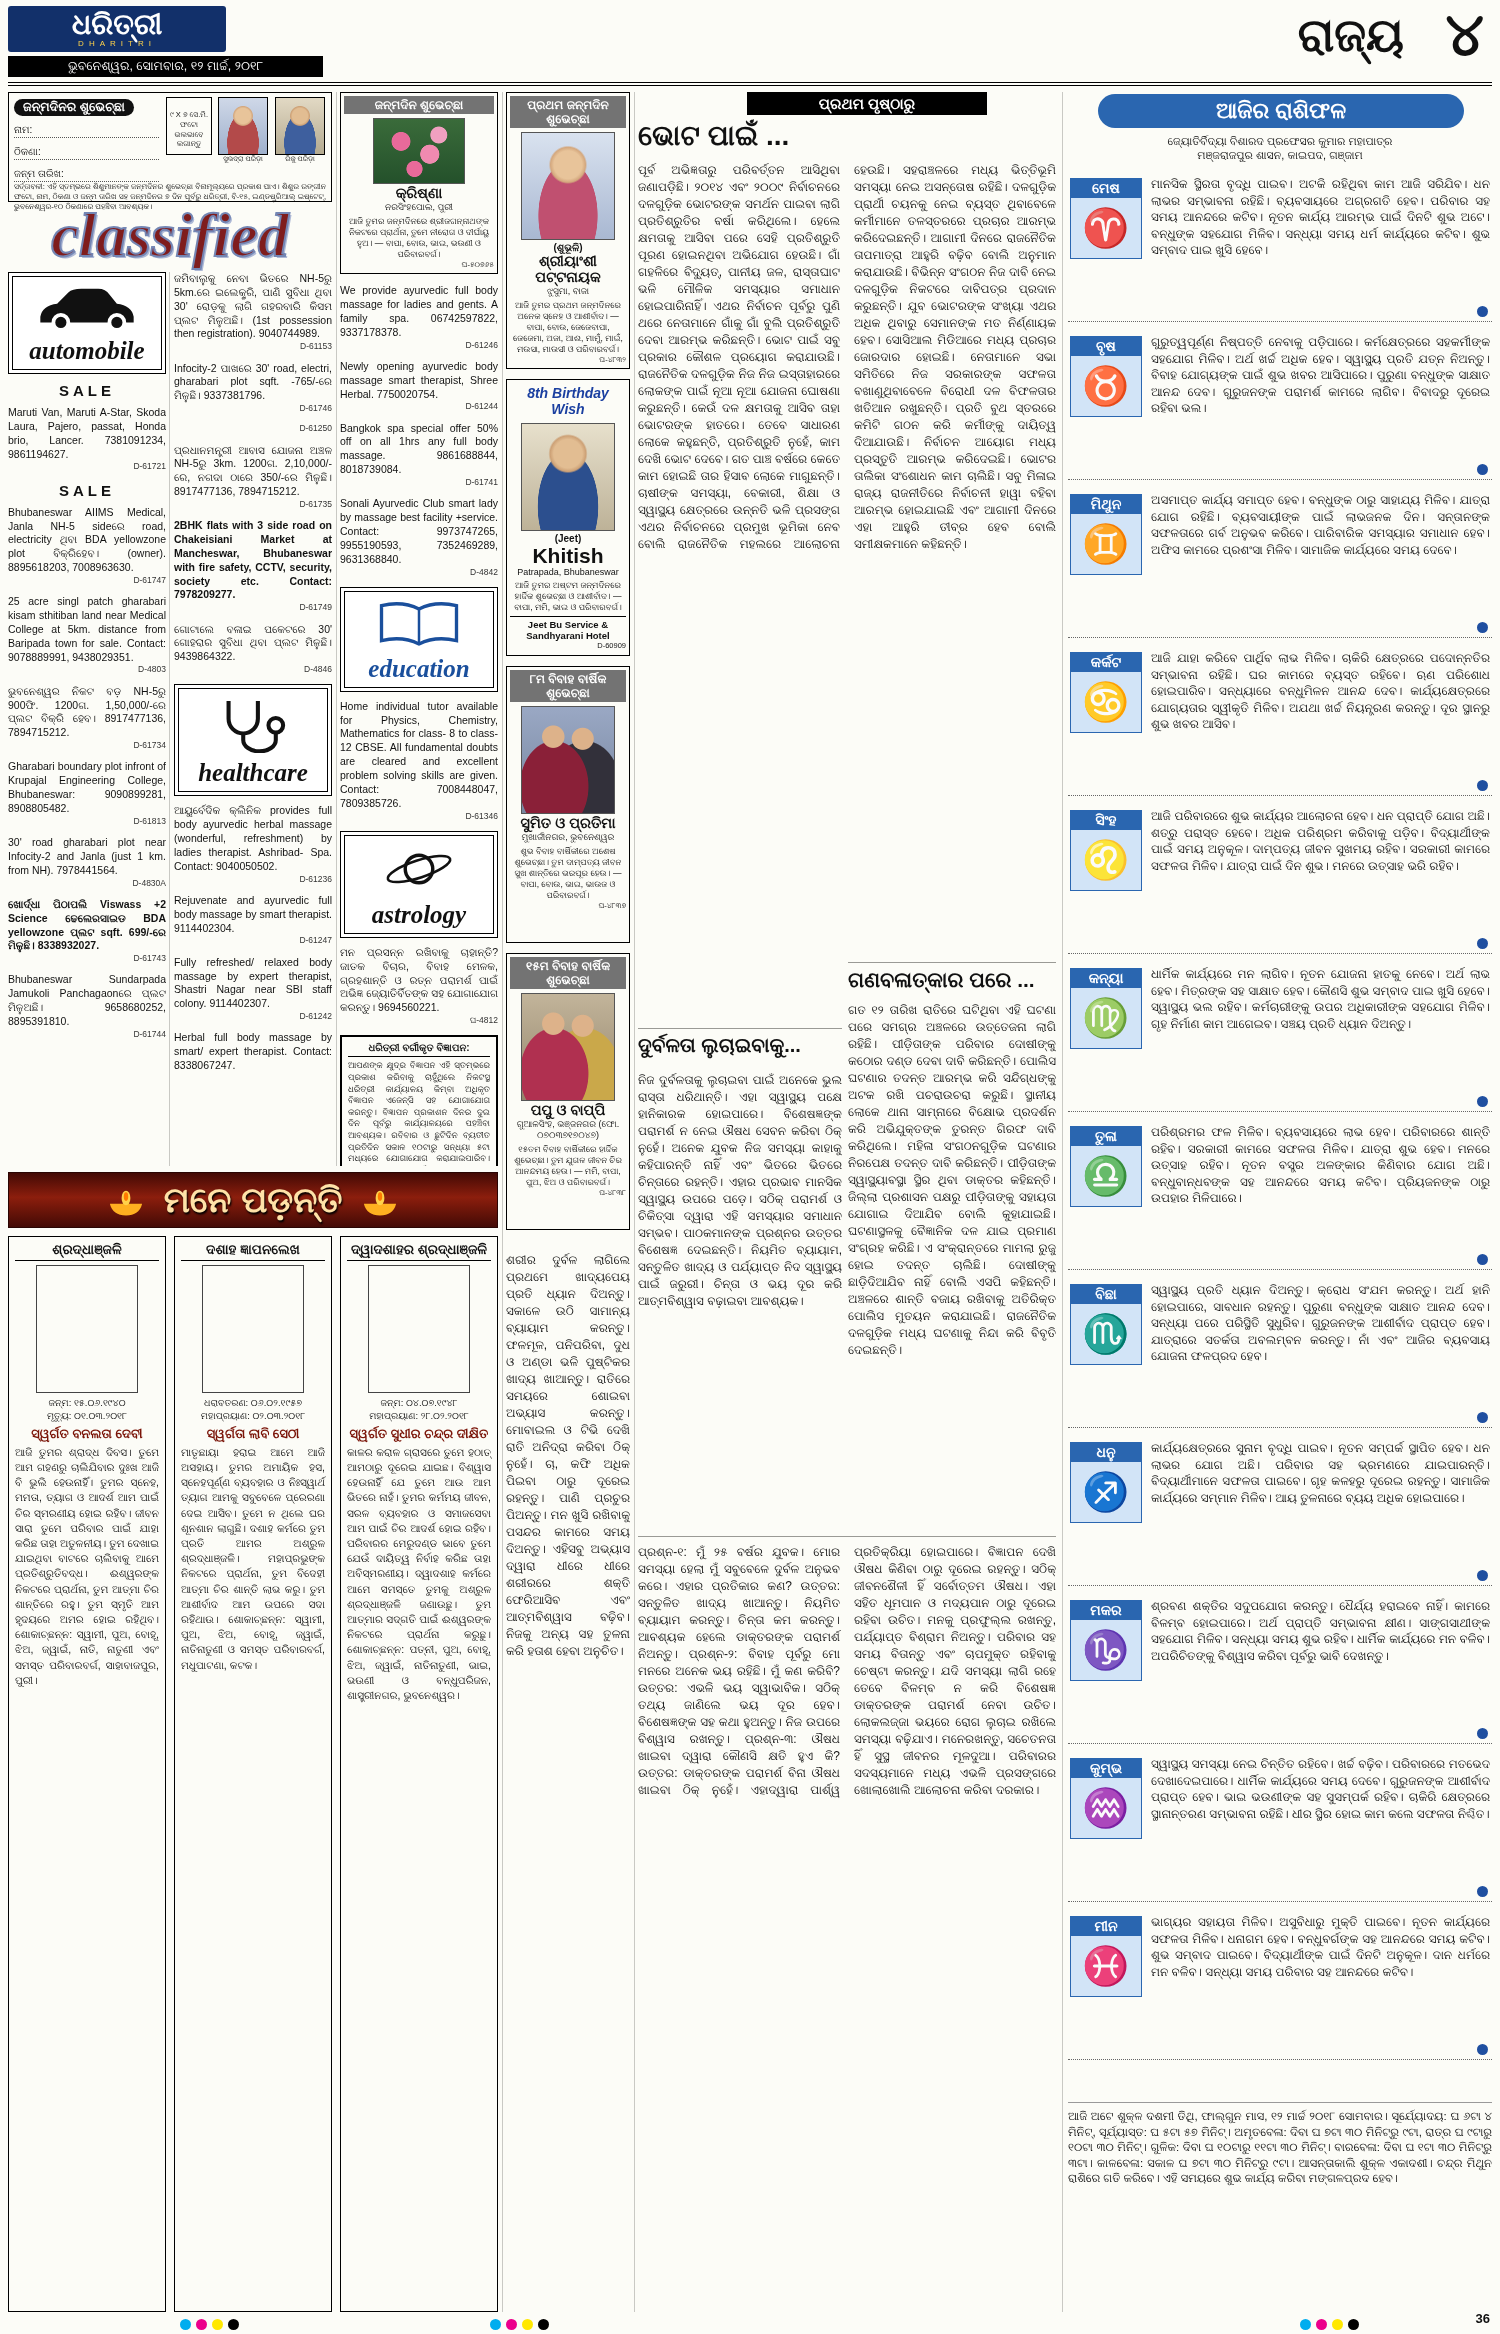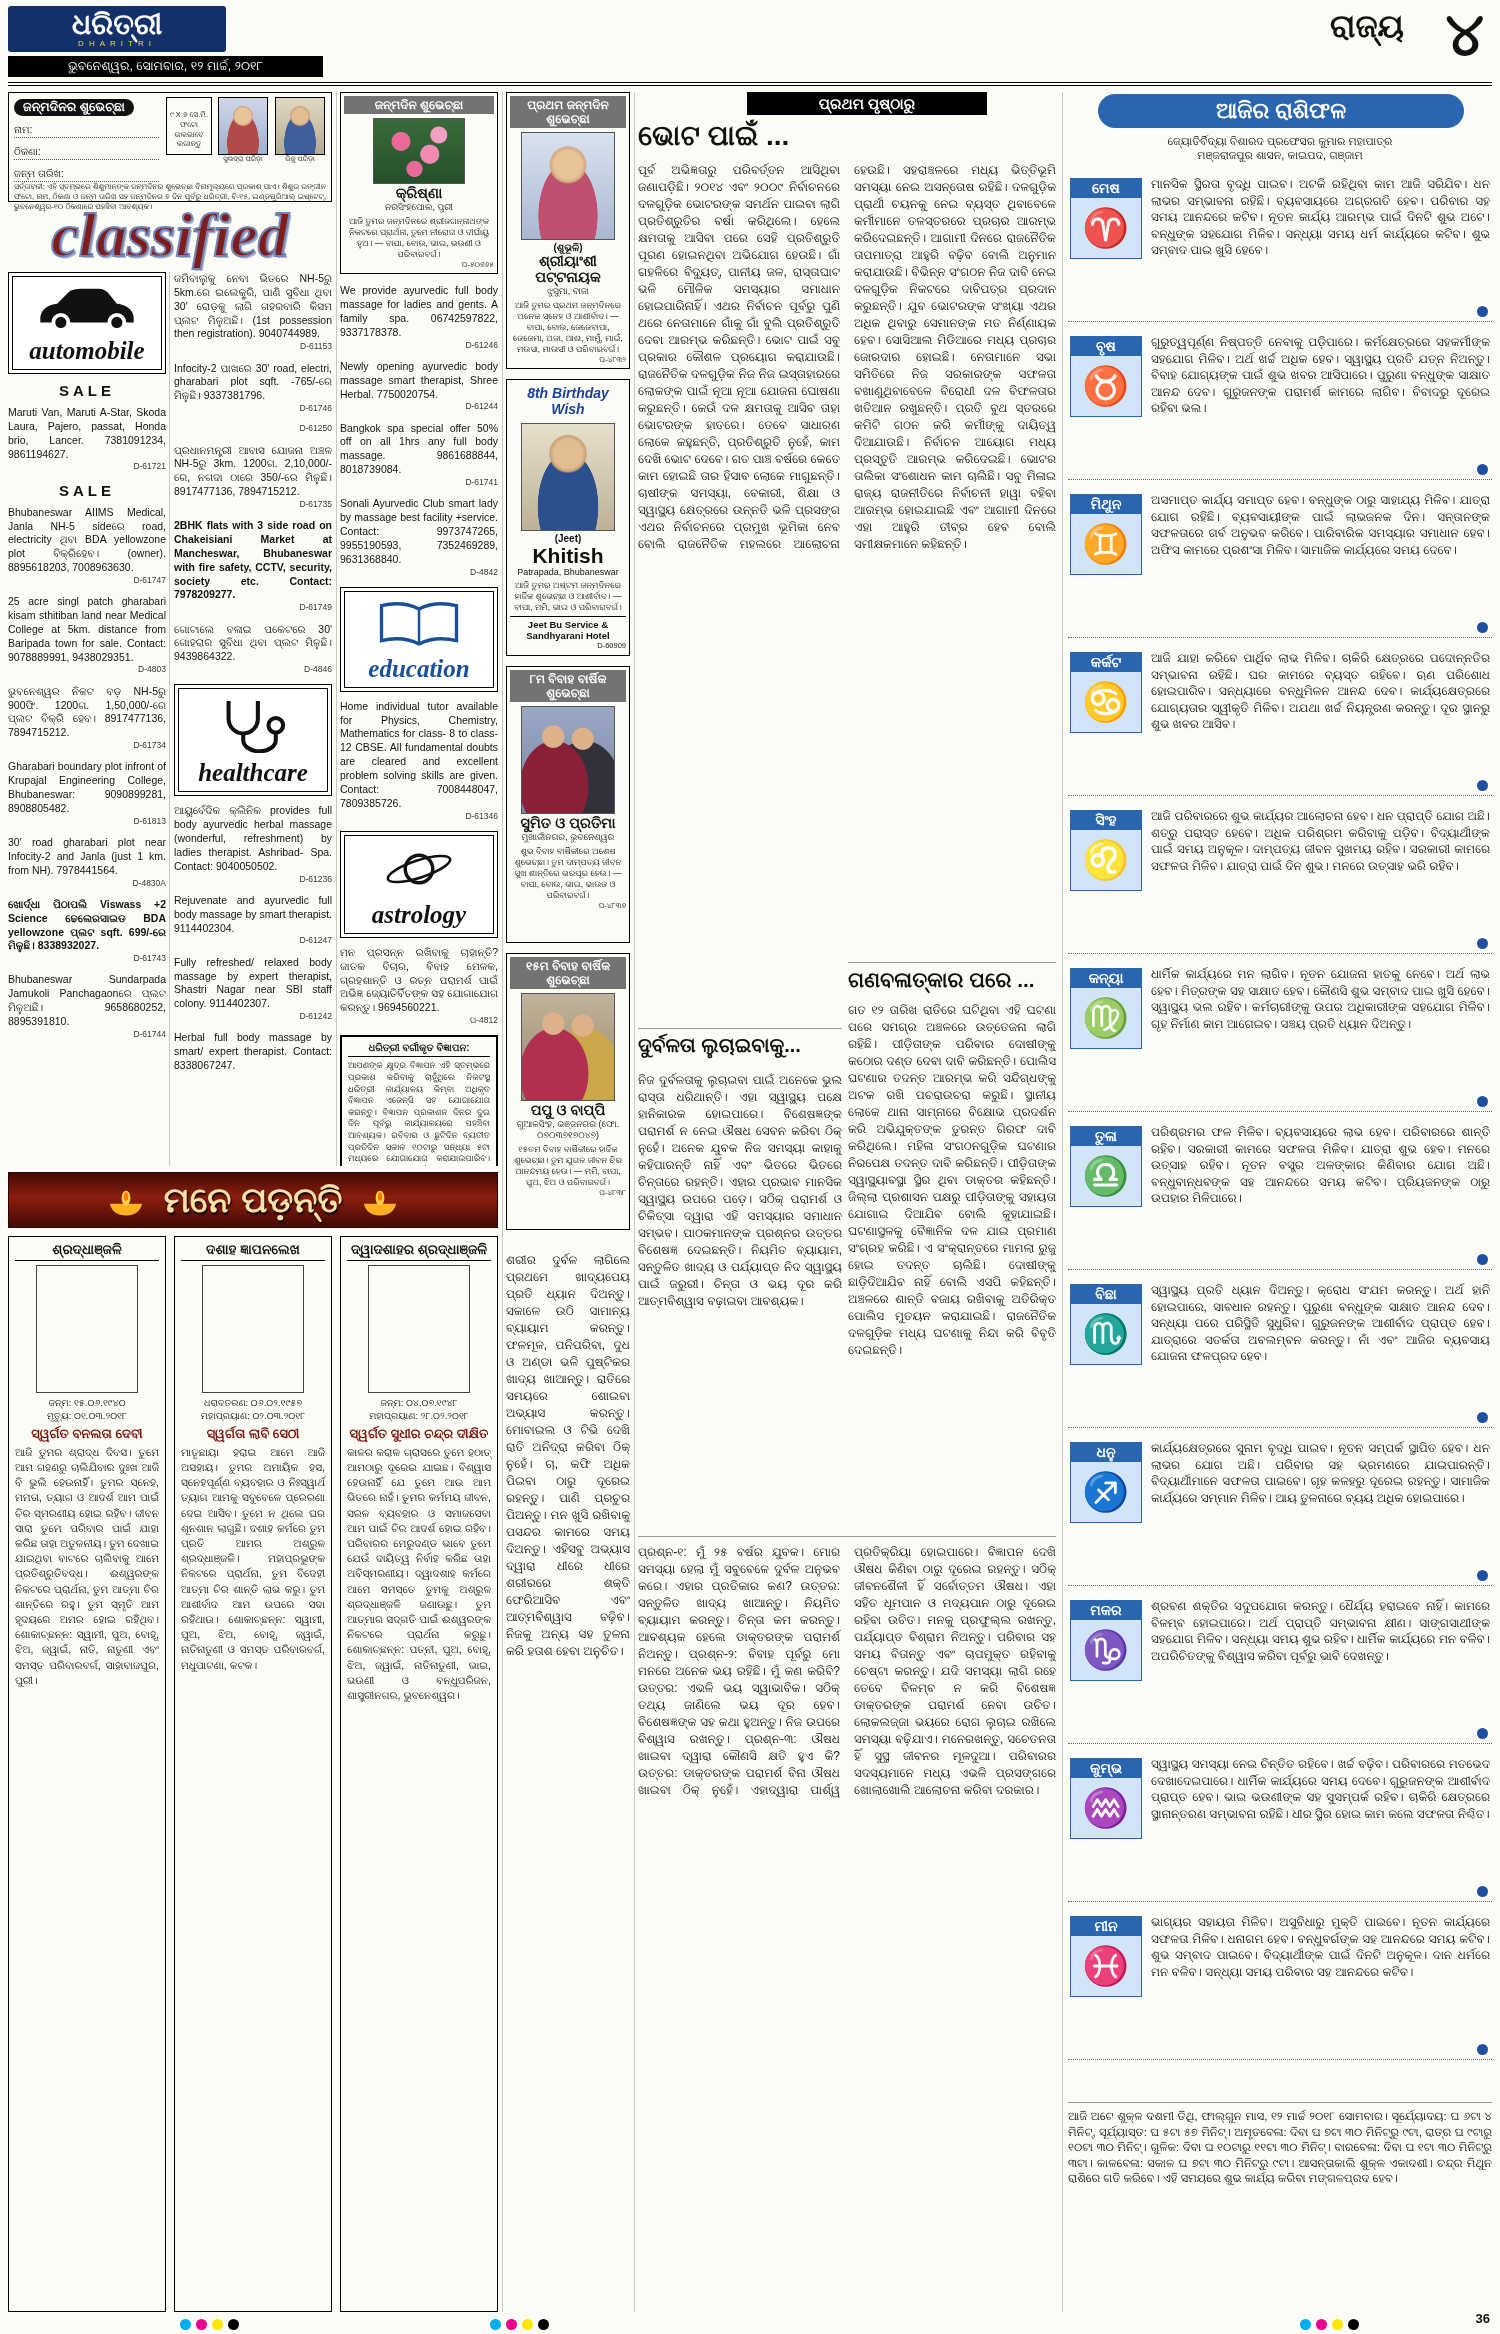--- a/index.html
+++ b/index.html
@@ -10,21 +10,21 @@
   .vr{position:absolute;width:1px;background:#c9c9c4;}
   .hl{position:absolute;height:1px;background:#9a9a95;}
 
   
   .logo{left:8px;top:6px;width:218px;height:46px;background:#12306a;border-radius:3px;
         display:flex;flex-direction:column;align-items:center;justify-content:center;}
   .logo-odia{color:#fff;font-size:29px;font-weight:bold;line-height:1;}
   .logo-en{color:#ffd24a;font-size:8px;letter-spacing:5px;}
   .datebar{left:8px;top:56px;width:315px;height:21px;background:#000;color:#fff;font-size:12.5px;
            display:flex;align-items:center;justify-content:center;}
-  .sect{right:96px;top:8px;font-size:32px;font-weight:bold;}
+  .sect{right:96px;top:8px;font-size:46px;font-weight:bold;}
   .sect-no{right:16px;top:0px;font-size:60px;font-weight:bold;}
   .headrule{left:8px;top:82px;width:1484px;border-top:4px double #000;}
 
   
   .bform{left:8px;top:92px;width:324px;height:110px;border:1.5px solid #000;padding:4px 5px;}
   .bform-top{display:flex;gap:5px;}
   .bform-left{flex:1;}
   .bform-title{background:#111;color:#fff;font-size:12.5px;font-weight:bold;padding:1px 9px;
                border-radius:9px;display:inline-block;}
   .bfield{font-size:10px;border-bottom:1px dotted #555;margin:8px 2px 0 0;padding-bottom:1px;}

